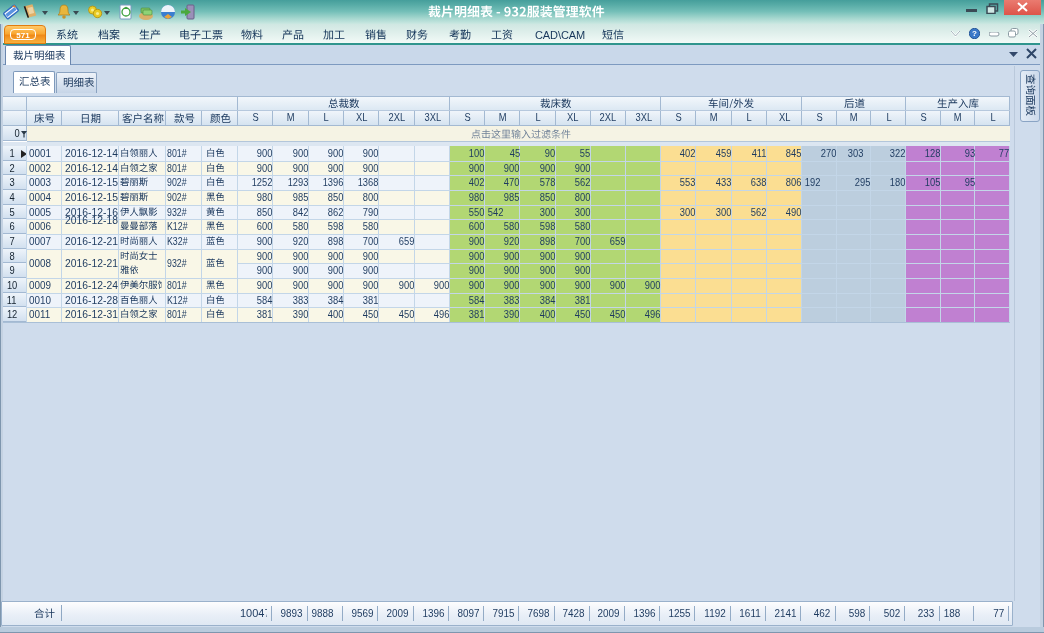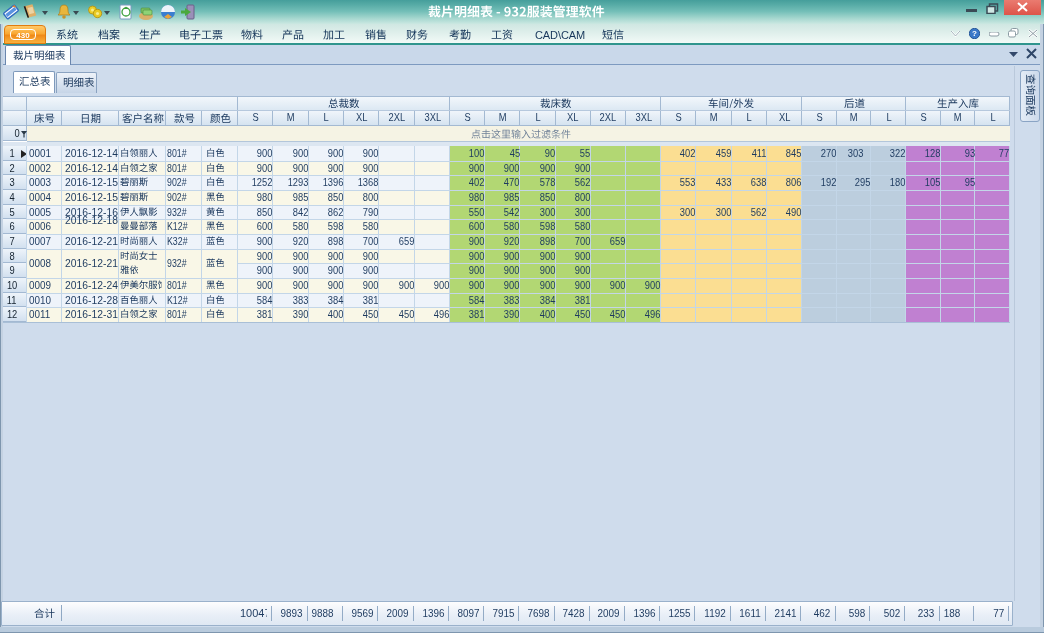--- a/index.html
+++ b/index.html
@@ -505,21 +505,21 @@
 <div style="position:absolute;left:308.7px;top:175.3px;width:34.8px;height:14.7px;font:11px 'Liberation Sans',sans-serif;color:#1d3a5f;text-align:right;line-height:14.7px"><span style="display:inline-block;transform:scaleX(0.85);transform-origin:100% 50%">1396</span></div>
 <div style="position:absolute;left:344.0px;top:175.3px;width:34.8px;height:14.7px;font:11px 'Liberation Sans',sans-serif;color:#1d3a5f;text-align:right;line-height:14.7px"><span style="display:inline-block;transform:scaleX(0.85);transform-origin:100% 50%">1368</span></div>
 <div style="position:absolute;left:450.0px;top:175.3px;width:34.7px;height:14.7px;font:11px 'Liberation Sans',sans-serif;color:#1d3a5f;text-align:right;line-height:14.7px"><span style="display:inline-block;transform:scaleX(0.85);transform-origin:100% 50%">402</span></div>
 <div style="position:absolute;left:485.2px;top:175.3px;width:34.6px;height:14.7px;font:11px 'Liberation Sans',sans-serif;color:#1d3a5f;text-align:right;line-height:14.7px"><span style="display:inline-block;transform:scaleX(0.85);transform-origin:100% 50%">470</span></div>
 <div style="position:absolute;left:520.3px;top:175.3px;width:34.7px;height:14.7px;font:11px 'Liberation Sans',sans-serif;color:#1d3a5f;text-align:right;line-height:14.7px"><span style="display:inline-block;transform:scaleX(0.85);transform-origin:100% 50%">578</span></div>
 <div style="position:absolute;left:555.5px;top:175.3px;width:34.7px;height:14.7px;font:11px 'Liberation Sans',sans-serif;color:#1d3a5f;text-align:right;line-height:14.7px"><span style="display:inline-block;transform:scaleX(0.85);transform-origin:100% 50%">562</span></div>
 <div style="position:absolute;left:661.0px;top:175.3px;width:34.7px;height:14.7px;font:11px 'Liberation Sans',sans-serif;color:#1d3a5f;text-align:right;line-height:14.7px"><span style="display:inline-block;transform:scaleX(0.85);transform-origin:100% 50%">553</span></div>
 <div style="position:absolute;left:696.2px;top:175.3px;width:34.8px;height:14.7px;font:11px 'Liberation Sans',sans-serif;color:#1d3a5f;text-align:right;line-height:14.7px"><span style="display:inline-block;transform:scaleX(0.85);transform-origin:100% 50%">433</span></div>
 <div style="position:absolute;left:731.5px;top:175.3px;width:34.8px;height:14.7px;font:11px 'Liberation Sans',sans-serif;color:#1d3a5f;text-align:right;line-height:14.7px"><span style="display:inline-block;transform:scaleX(0.85);transform-origin:100% 50%">638</span></div>
 <div style="position:absolute;left:766.8px;top:175.3px;width:34.7px;height:14.7px;font:11px 'Liberation Sans',sans-serif;color:#1d3a5f;text-align:right;line-height:14.7px"><span style="display:inline-block;transform:scaleX(0.85);transform-origin:100% 50%">806</span></div>
-<div style="position:absolute;left:802.0px;top:175.3px;width:34.2px;height:14.7px;font:11px 'Liberation Sans',sans-serif;color:#1d3a5f;text-align:right;line-height:14.7px"><span style="display:inline-block;transform:scaleX(0.85);transform-origin:100% 50%">192</span></div>
+<div style="position:absolute;left:802.0px;top:175.3px;width:34.2px;height:14.7px;font:11px 'Liberation Sans',sans-serif;color:#1d3a5f;text-align:left;line-height:14.7px"><span style="display:inline-block;transform:scaleX(0.85);transform-origin:100% 50%">192</span></div>
 <div style="position:absolute;left:836.7px;top:175.3px;width:34.1px;height:14.7px;font:11px 'Liberation Sans',sans-serif;color:#1d3a5f;text-align:right;line-height:14.7px"><span style="display:inline-block;transform:scaleX(0.85);transform-origin:100% 50%">295</span></div>
 <div style="position:absolute;left:871.3px;top:175.3px;width:34.2px;height:14.7px;font:11px 'Liberation Sans',sans-serif;color:#1d3a5f;text-align:right;line-height:14.7px"><span style="display:inline-block;transform:scaleX(0.85);transform-origin:100% 50%">180</span></div>
 <div style="position:absolute;left:906.0px;top:175.3px;width:34.2px;height:14.7px;font:11px 'Liberation Sans',sans-serif;color:#1d3a5f;text-align:right;line-height:14.7px"><span style="display:inline-block;transform:scaleX(0.85);transform-origin:100% 50%">105</span></div>
 <div style="position:absolute;left:940.7px;top:175.3px;width:34.1px;height:14.7px;font:11px 'Liberation Sans',sans-serif;color:#1d3a5f;text-align:right;line-height:14.7px"><span style="display:inline-block;transform:scaleX(0.85);transform-origin:100% 50%">95</span></div>
 <div style="position:absolute;left:28.5px;top:190.0px;width:31.0px;height:14.7px;font:11px 'Liberation Sans',sans-serif;color:#1d3a5f;line-height:14.7px"><span style="display:inline-block;transform:scaleX(0.9);transform-origin:0 50%">0004</span></div>
 <div style="position:absolute;left:64.8px;top:190.0px;width:53.0px;height:14.7px;font:11px 'Liberation Sans',sans-serif;color:#1d3a5f;line-height:14.7px;white-space:nowrap"><span style="display:inline-block;transform:scaleX(0.94);transform-origin:0 50%">2016-12-15</span></div>
 <div style="position:absolute;left:119.5px;top:191.9px;width:42.5px;height:10.0px;overflow:hidden;white-space:nowrap">
     <svg width="28.2" height="9.4" viewBox="0 0 3000 1000" fill="#1d3a5f" style="display:block;">
       <use href="#r78a7" x="0"></use>
       <use href="#r4e3d" x="1000"></use>
@@ -556,21 +556,21 @@
     <svg width="18.8" height="9.4" viewBox="0 0 2000 1000" fill="#1d3a5f" style="display:block;">
       <use href="#r9ec4" x="0"></use>
       <use href="#r8272" x="1000"></use>
     </svg>
   </div>
 <div style="position:absolute;left:238.0px;top:204.7px;width:34.8px;height:14.7px;font:11px 'Liberation Sans',sans-serif;color:#1d3a5f;text-align:right;line-height:14.7px"><span style="display:inline-block;transform:scaleX(0.85);transform-origin:100% 50%">850</span></div>
 <div style="position:absolute;left:273.3px;top:204.7px;width:34.9px;height:14.7px;font:11px 'Liberation Sans',sans-serif;color:#1d3a5f;text-align:right;line-height:14.7px"><span style="display:inline-block;transform:scaleX(0.85);transform-origin:100% 50%">842</span></div>
 <div style="position:absolute;left:308.7px;top:204.7px;width:34.8px;height:14.7px;font:11px 'Liberation Sans',sans-serif;color:#1d3a5f;text-align:right;line-height:14.7px"><span style="display:inline-block;transform:scaleX(0.85);transform-origin:100% 50%">862</span></div>
 <div style="position:absolute;left:344.0px;top:204.7px;width:34.8px;height:14.7px;font:11px 'Liberation Sans',sans-serif;color:#1d3a5f;text-align:right;line-height:14.7px"><span style="display:inline-block;transform:scaleX(0.85);transform-origin:100% 50%">790</span></div>
 <div style="position:absolute;left:450.0px;top:204.7px;width:34.7px;height:14.7px;font:11px 'Liberation Sans',sans-serif;color:#1d3a5f;text-align:right;line-height:14.7px"><span style="display:inline-block;transform:scaleX(0.85);transform-origin:100% 50%">550</span></div>
-<div style="position:absolute;left:485.2px;top:204.7px;width:34.6px;height:14.7px;font:11px 'Liberation Sans',sans-serif;color:#1d3a5f;text-align:right;line-height:14.7px"><span style="display:inline-block;transform:scaleX(0.85);transform-origin:100% 50%">542</span></div>
+<div style="position:absolute;left:485.2px;top:204.7px;width:34.6px;height:14.7px;font:11px 'Liberation Sans',sans-serif;color:#1d3a5f;text-align:left;line-height:14.7px"><span style="display:inline-block;transform:scaleX(0.85);transform-origin:100% 50%">542</span></div>
 <div style="position:absolute;left:520.3px;top:204.7px;width:34.7px;height:14.7px;font:11px 'Liberation Sans',sans-serif;color:#1d3a5f;text-align:right;line-height:14.7px"><span style="display:inline-block;transform:scaleX(0.85);transform-origin:100% 50%">300</span></div>
 <div style="position:absolute;left:555.5px;top:204.7px;width:34.7px;height:14.7px;font:11px 'Liberation Sans',sans-serif;color:#1d3a5f;text-align:right;line-height:14.7px"><span style="display:inline-block;transform:scaleX(0.85);transform-origin:100% 50%">300</span></div>
 <div style="position:absolute;left:661.0px;top:204.7px;width:34.7px;height:14.7px;font:11px 'Liberation Sans',sans-serif;color:#1d3a5f;text-align:right;line-height:14.7px"><span style="display:inline-block;transform:scaleX(0.85);transform-origin:100% 50%">300</span></div>
 <div style="position:absolute;left:696.2px;top:204.7px;width:34.8px;height:14.7px;font:11px 'Liberation Sans',sans-serif;color:#1d3a5f;text-align:right;line-height:14.7px"><span style="display:inline-block;transform:scaleX(0.85);transform-origin:100% 50%">300</span></div>
 <div style="position:absolute;left:731.5px;top:204.7px;width:34.8px;height:14.7px;font:11px 'Liberation Sans',sans-serif;color:#1d3a5f;text-align:right;line-height:14.7px"><span style="display:inline-block;transform:scaleX(0.85);transform-origin:100% 50%">562</span></div>
 <div style="position:absolute;left:766.8px;top:204.7px;width:34.7px;height:14.7px;font:11px 'Liberation Sans',sans-serif;color:#1d3a5f;text-align:right;line-height:14.7px"><span style="display:inline-block;transform:scaleX(0.85);transform-origin:100% 50%">490</span></div>
 <div style="position:absolute;left:28.5px;top:219.3px;width:31.0px;height:14.7px;font:11px 'Liberation Sans',sans-serif;color:#1d3a5f;line-height:14.7px"><span style="display:inline-block;transform:scaleX(0.9);transform-origin:0 50%">0006</span></div>
 <div style="position:absolute;left:64.8px;top:213px;width:53.0px;height:32px;font:11px 'Liberation Sans',sans-serif;color:#1d3a5f;line-height:14.7px;white-space:nowrap"><span style="display:inline-block;transform:scaleX(0.94);transform-origin:0 50%">2016-12-18</span></div>
 <div style="position:absolute;left:119.5px;top:221.3px;width:42.5px;height:10.0px;overflow:hidden;white-space:nowrap">
     <svg width="37.6" height="9.4" viewBox="0 0 4000 1000" fill="#1d3a5f" style="display:block;">
@@ -853,21 +853,21 @@
 <svg style="position:absolute;left:42px;top:11px" width="6" height="4">
     <path d="M0 0 L6 0 L3 4 Z" fill="#3a4a52"></path>
   </svg>
 <svg style="position:absolute;left:73px;top:11px" width="6" height="4">
     <path d="M0 0 L6 0 L3 4 Z" fill="#3a4a52"></path>
   </svg>
 <svg style="position:absolute;left:104px;top:11px" width="6" height="4">
     <path d="M0 0 L6 0 L3 4 Z" fill="#3a4a52"></path>
   </svg>
 <div style="position:absolute;left:4px;top:25px;width:42px;height:19px;background:linear-gradient(180deg,#ffc96a,#f9a833 45%,#f08a18 55%,#f9b23e);border:1px solid #e07c10;border-radius:4px 4px 0 0;box-sizing:border-box"></div>
-<div style="position:absolute;left:10px;top:28.5px;width:26px;height:11px;border:1.5px solid #fff;border-radius:4px;font:bold 8px 'Liberation Sans',sans-serif;color:#fff;text-align:center;line-height:11px;box-sizing:border-box">430</div>
+<div style="position:absolute;left:10px;top:28.5px;width:26px;height:11px;border:1.5px solid #fff;border-radius:4px;font:bold 8px 'Liberation Sans',sans-serif;color:#fff;text-align:center;line-height:11px;box-sizing:border-box">571</div>
 <div style="position:absolute;left:56.2px;top:29.0px;width:22.0px;height:11.0px;">
     <svg width="22.0" height="11" viewBox="0 0 2000 1000" fill="#16365a" style="display:block;">
       <use href="#r7cfb" x="0"></use>
       <use href="#r7edf" x="1000"></use>
     </svg>
   </div>
 <div style="position:absolute;left:97.9px;top:29.0px;width:22.0px;height:11.0px;">
     <svg width="22.0" height="11" viewBox="0 0 2000 1000" fill="#16365a" style="display:block;">
       <use href="#r6863" x="0"></use>
       <use href="#r6848" x="1000"></use>

